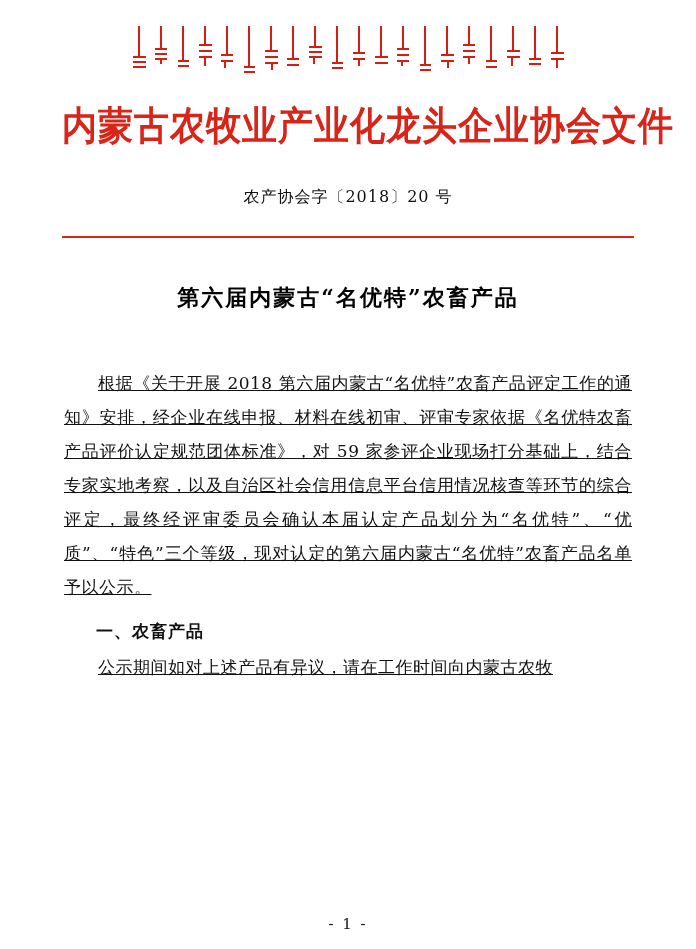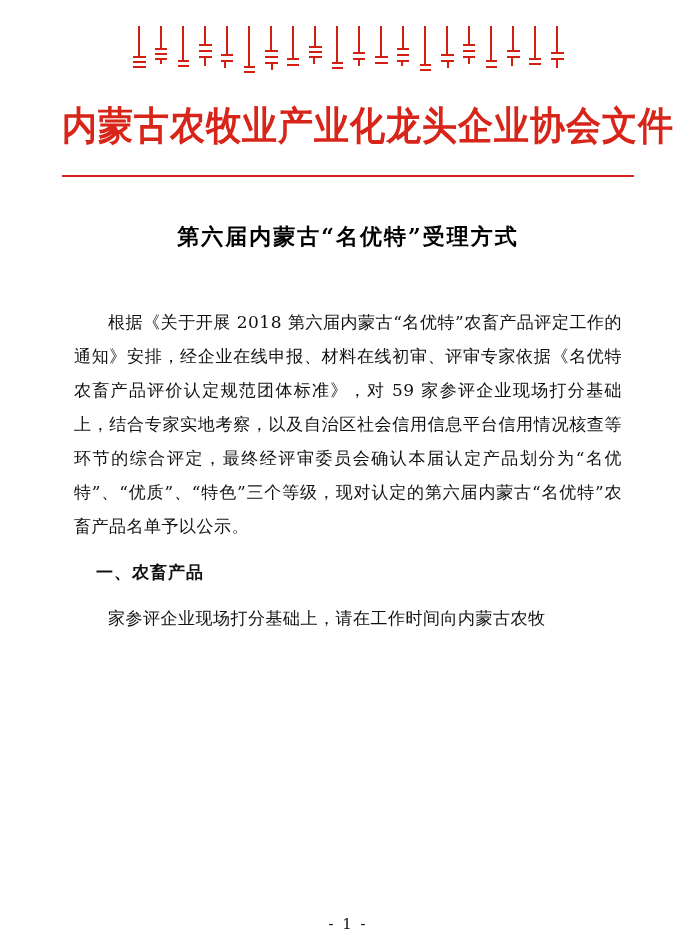--- a/index.html
+++ b/index.html
@@ -101,22 +101,23 @@
   .body-text {
     margin-top: 52px;
     font-size: 17px;
     line-height: 2.0;
     text-align: justify;
     text-justify: inter-ideograph;
     letter-spacing: 0.5px;
     color: #111;
   }
   .body-text p {
-    margin: 12px;
+    margin: 2px;
     text-indent: 2em;
+    text-decoration: underline;
   }
   .section-heading {
     margin-top: 10px;
     font-size: 17px;
     font-weight: bold;
     line-height: 2.0;
     text-indent: 2em;
     letter-spacing: 1px;
     color: #111;
   }
@@ -295,28 +296,29 @@
       <div class="mong-glyph" style="height:16px">
         <i style="left:1px;top:0;width:13px;height:2px"></i>
         <i style="left:1px;top:6px;width:13px;height:2px"></i>
         <i style="left:6px;top:8px;width:2px;height:8px"></i>
       </div>
     </div>
   </div>
 
   <div class="org-title">内蒙古农牧业产业化龙头企业协会文件</div>
 
+  <div class="doc-number">农产协会字〔2018〕20 号</div>
 
   <div class="red-rule"></div>
 
   <div class="main-title">
-    <div class="line1">第六届内蒙古“名优特”受理方式</div>
+    <div class="line1">第六届内蒙古“名优特”农畜产品</div>
   </div>
 
   <div class="body-text">
     <p>根据《关于开展 2018 第六届内蒙古“名优特”农畜产品评定工作的通知》安排，经企业在线申报、材料在线初审、评审专家依据《名优特农畜产品评价认定规范团体标准》，对 59 家参评企业现场打分基础上，结合专家实地考察，以及自治区社会信用信息平台信用情况核查等环节的综合评定，最终经评审委员会确认本届认定产品划分为“名优特”、“优质”、“特色”三个等级，现对认定的第六届内蒙古“名优特”农畜产品名单予以公示。</p>
     <div class="section-heading">一、农畜产品</div>
-    <p>家参评企业现场打分基础上，请在工作时间向内蒙古农牧</p>
+    <p>公示期间如对上述产品有异议，请在工作时间向内蒙古农牧</p>
   </div>
 
   <div class="page-number">- 1 -</div>
 
 </div>
 
 </body></html>

